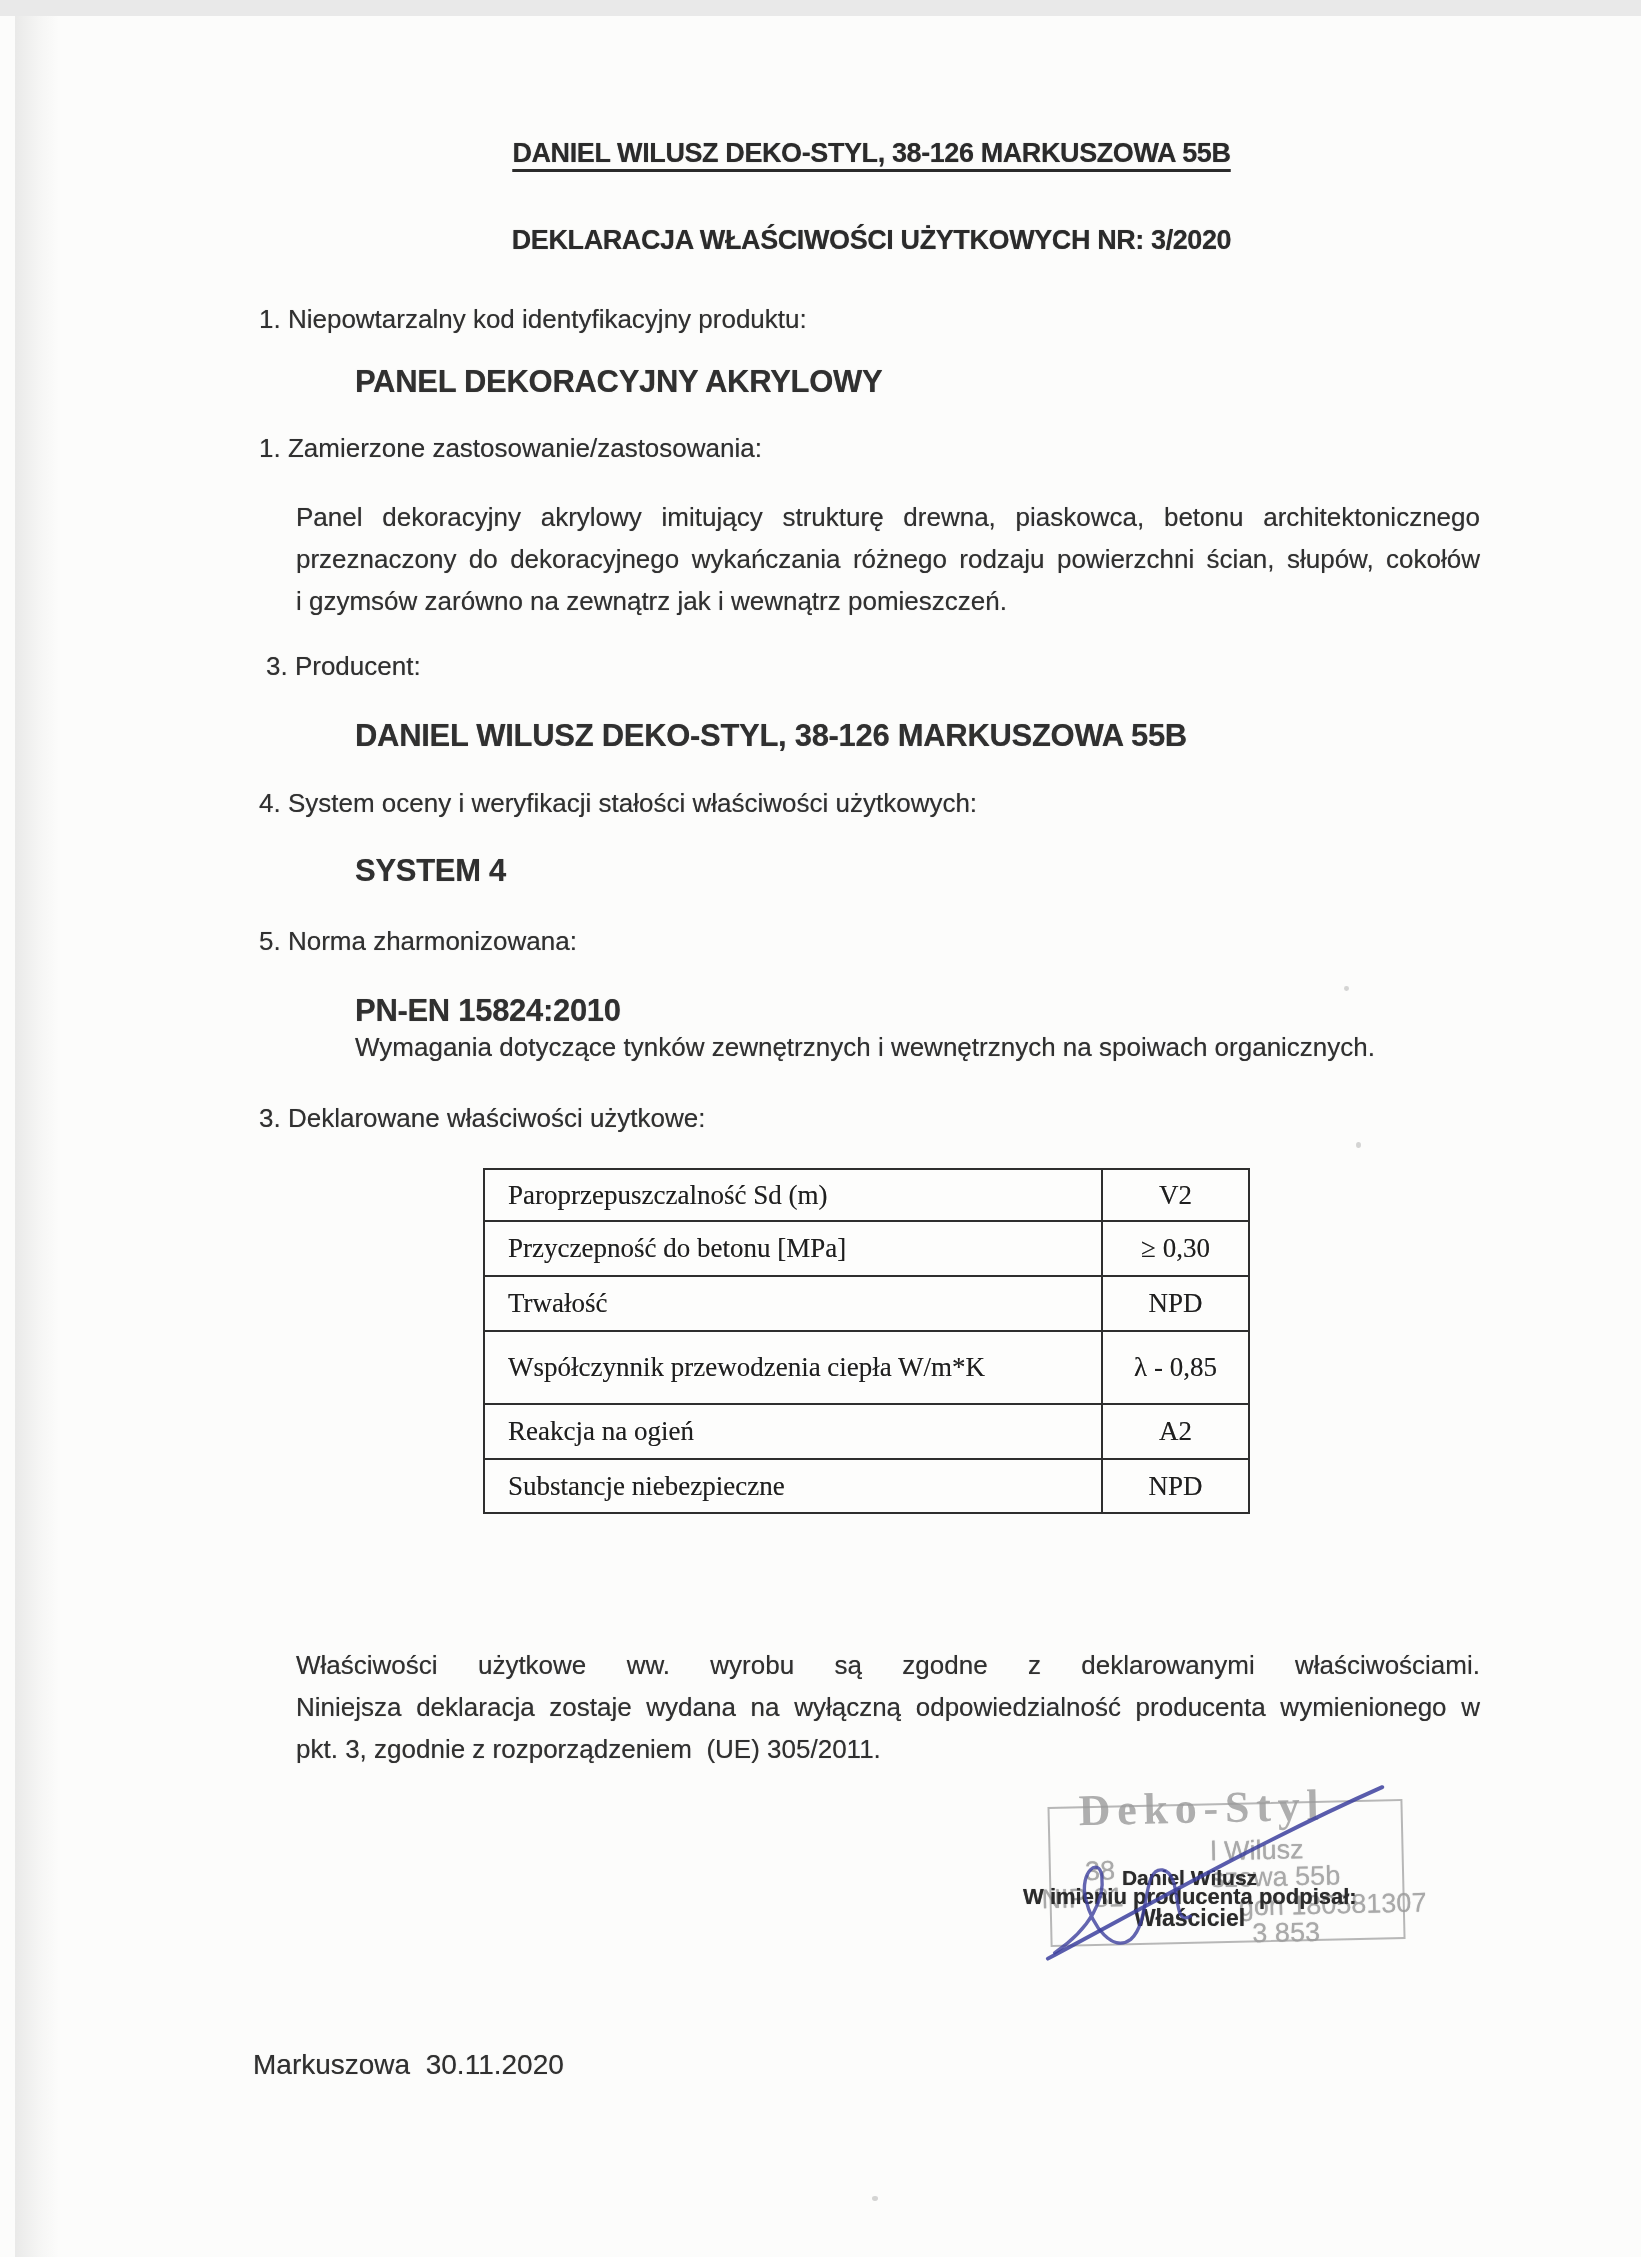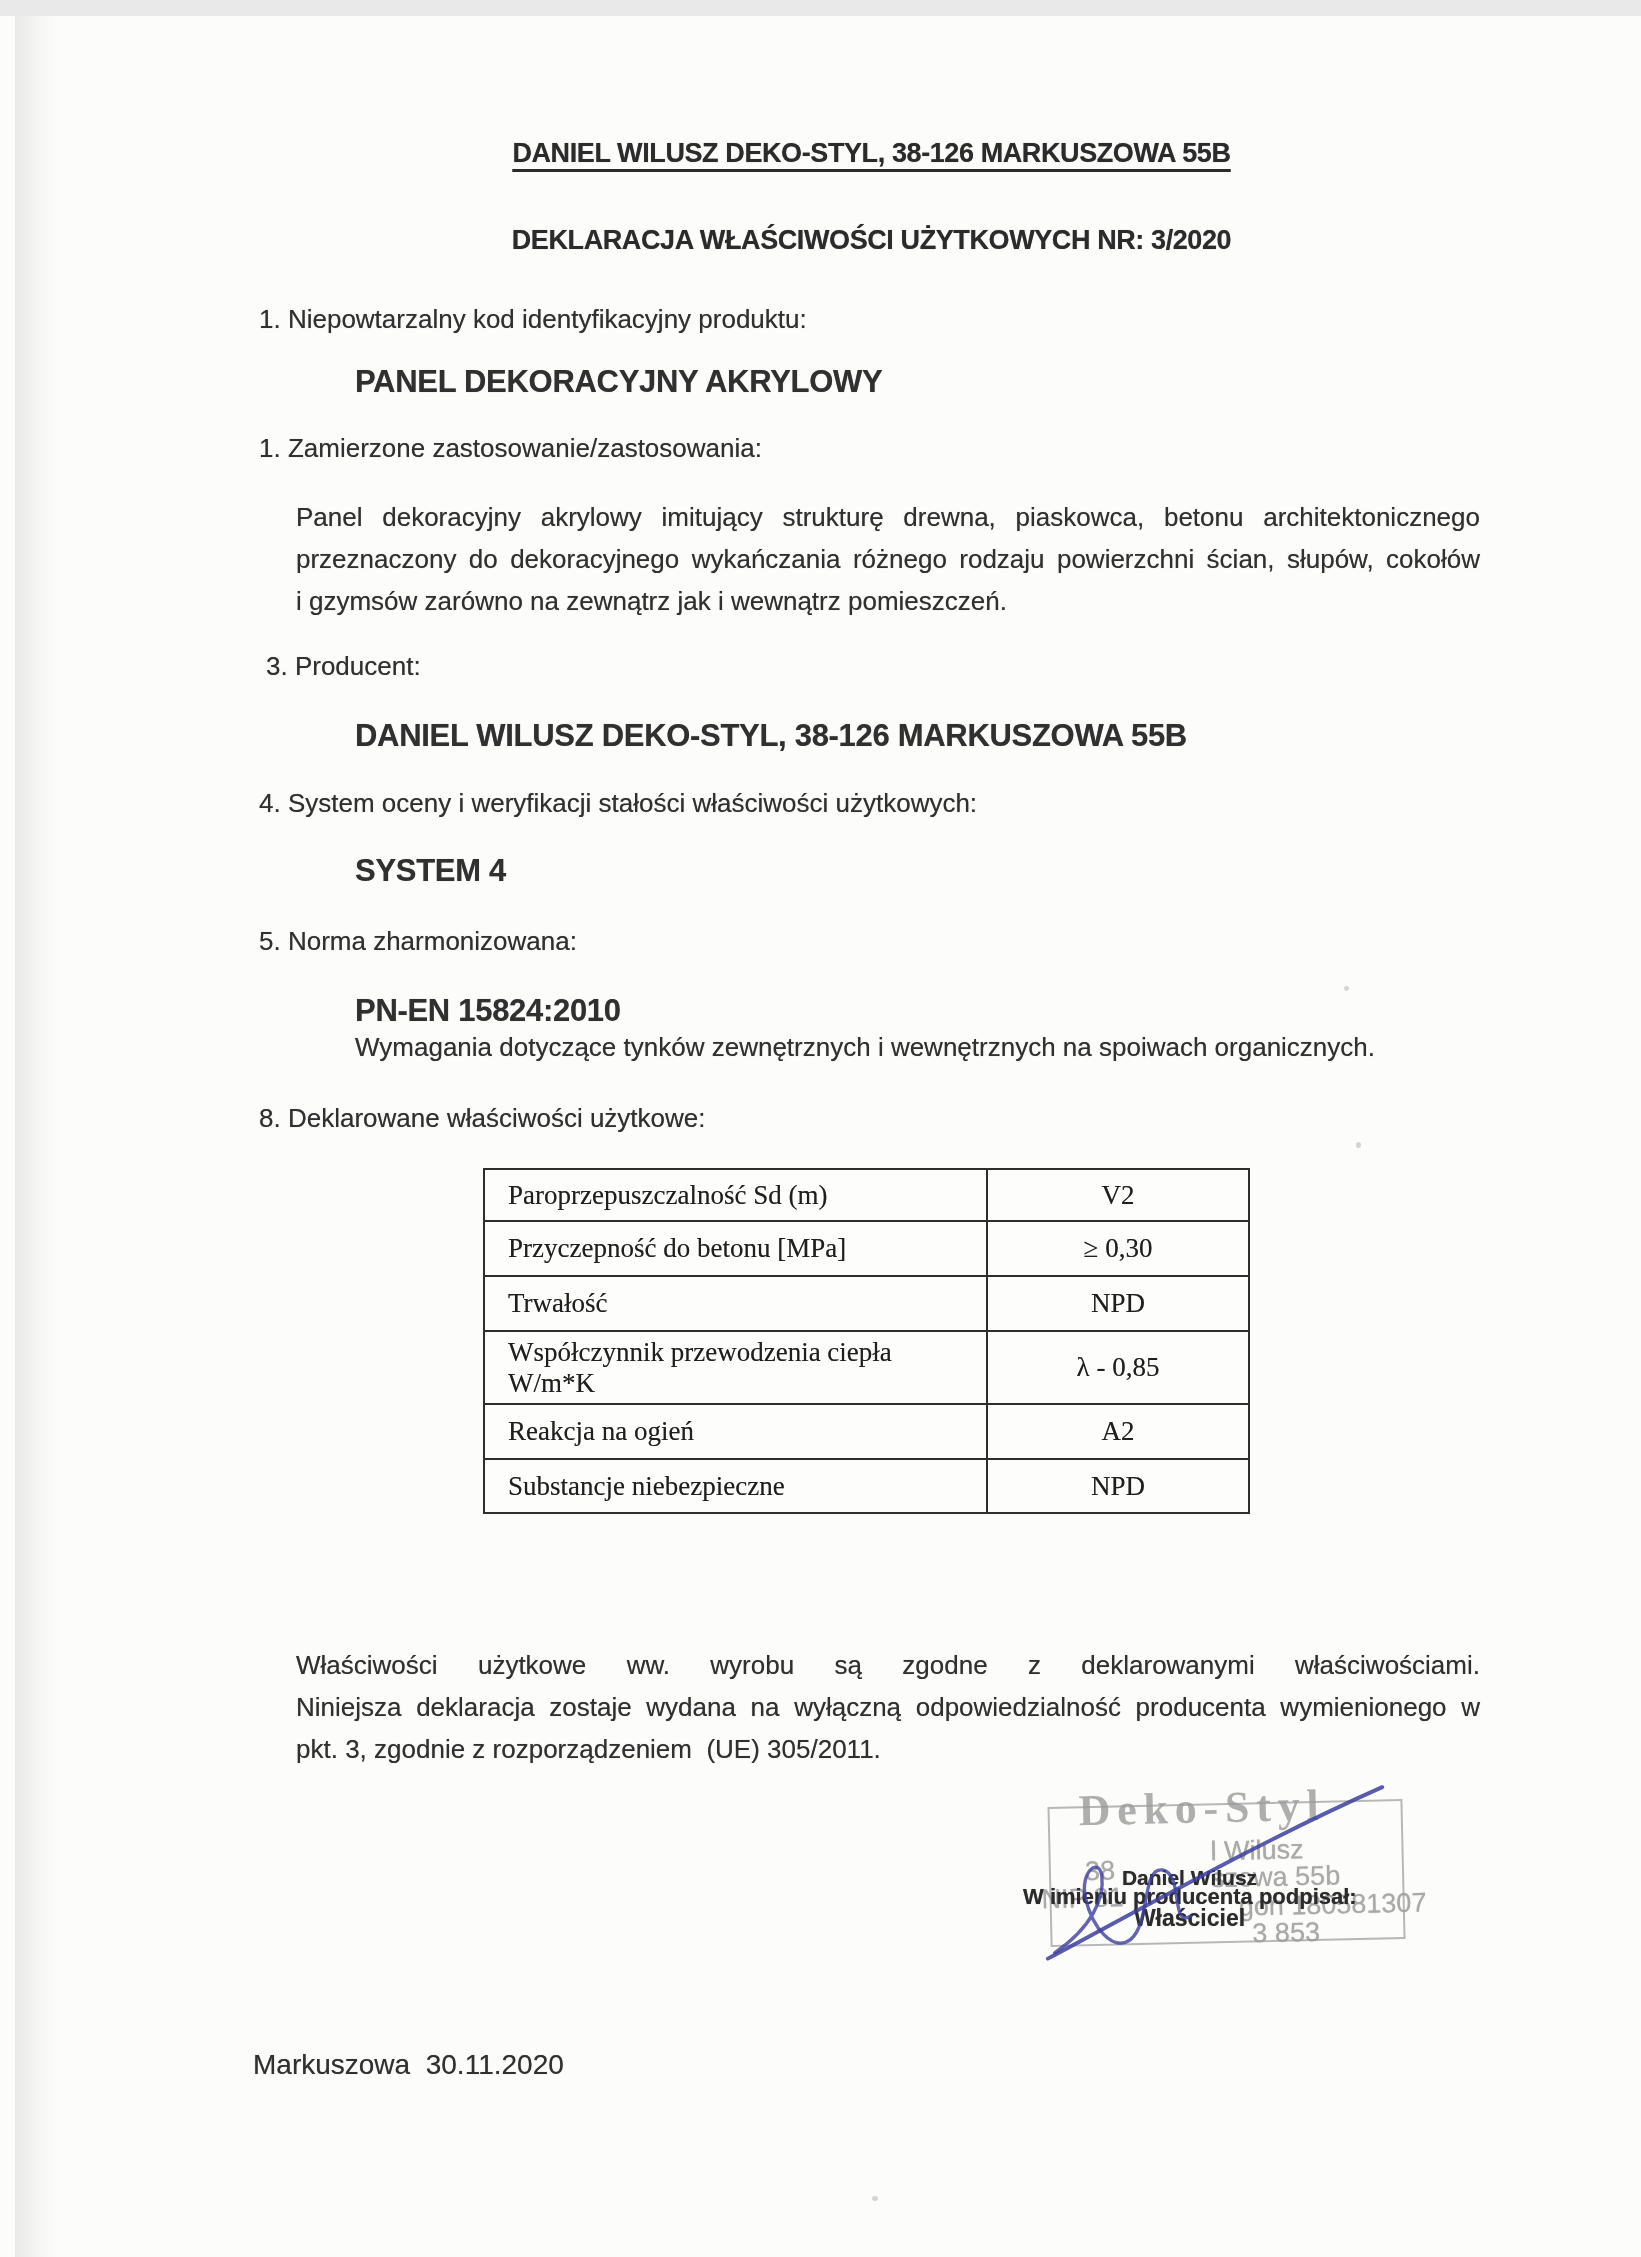--- a/index.html
+++ b/index.html
@@ -35,21 +35,21 @@
   
   .dtable{
     position:absolute;left:483px;top:1152px;width:767px;
     border:2.9px solid #2e2e2e;box-sizing:border-box;
     font-family:"Liberation Serif", serif;font-size:27px;color:#1f1f1f;
     background:#fdfdfc;
   }
   .drow{display:flex;border-top:2.9px solid #2e2e2e;}
   .drow:first-child{border-top:none;}
   .dcell-p{
-    width:503px;box-sizing:border-box;border-right:2.9px solid #2e2e2e;
+    width:618px;box-sizing:border-box;border-right:2.9px solid #2e2e2e;
     padding:0 26px 0 23px;display:flex;align-items:center;
     text-shadow:0 0 0.6px rgba(30,30,30,.5);
   }
   .dcell-v{
     flex:1;display:flex;align-items:center;justify-content:center;
     text-shadow:0 0 0.6px rgba(30,30,30,.5);
   }
   .h52{height:50px}.h56{height:54px}.h55{height:53px}.h74{height:71px}.h54{height:52px}
   
   .stamp{
@@ -92,21 +92,21 @@
   <div class="txt label" style="left:266px;top:635px;">3. Producent:</div>
   <div class="txt subval" style="left:355px;top:702px;">DANIEL WILUSZ DEKO-STYL, 38-126 MARKUSZOWA 55B</div>
 
   <div class="txt label" style="left:259px;top:772px;">4. System oceny i weryfikacji stałości właściwości użytkowych:</div>
   <div class="txt subval" style="left:355px;top:837px;">SYSTEM 4</div>
 
   <div class="txt label" style="left:259px;top:910px;">5. Norma zharmonizowana:</div>
   <div class="txt subval" style="left:355px;top:977px;">PN-EN 15824:2010</div>
   <div class="txt label" style="left:355px;top:1016px;">Wymagania dotyczące tynków zewnętrznych i wewnętrznych na spoiwach organicznych.</div>
 
-  <div class="txt label" style="left:259px;top:1087px;">8. Deklarowane właściwości użytkowe:</div>
+  <div class="txt label" style="left:259px;top:1087px;">3. Deklarowane właściwości użytkowe:</div>
 
   <div class="dtable">
     <div class="drow h52">
       <div class="dcell-p">Paroprzepuszczalność Sd (m)</div>
       <div class="dcell-v">V2</div>
     </div>
     <div class="drow h55">
       <div class="dcell-p">Przyczepność do betonu [MPa]</div>
       <div class="dcell-v">≥ 0,30</div>
     </div>

